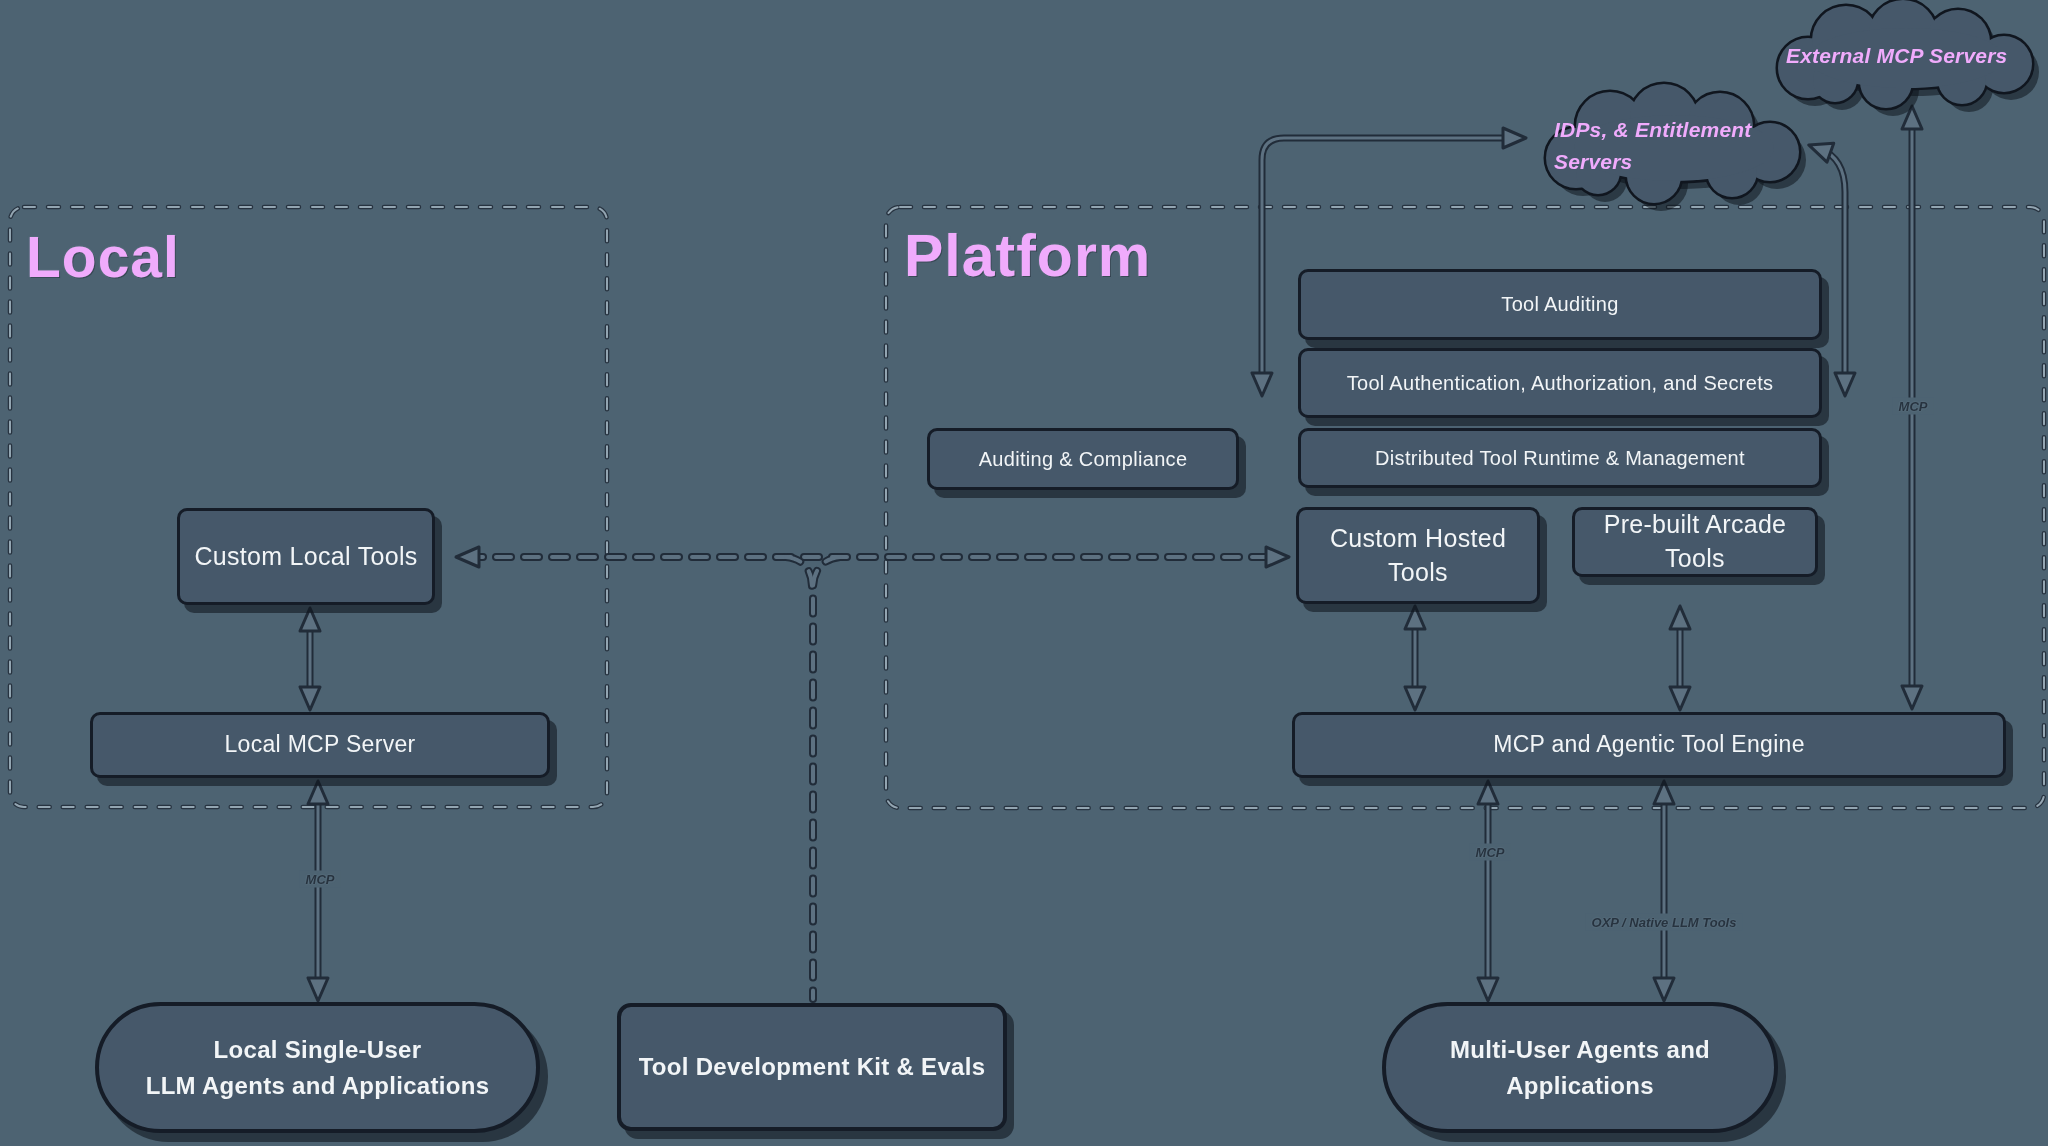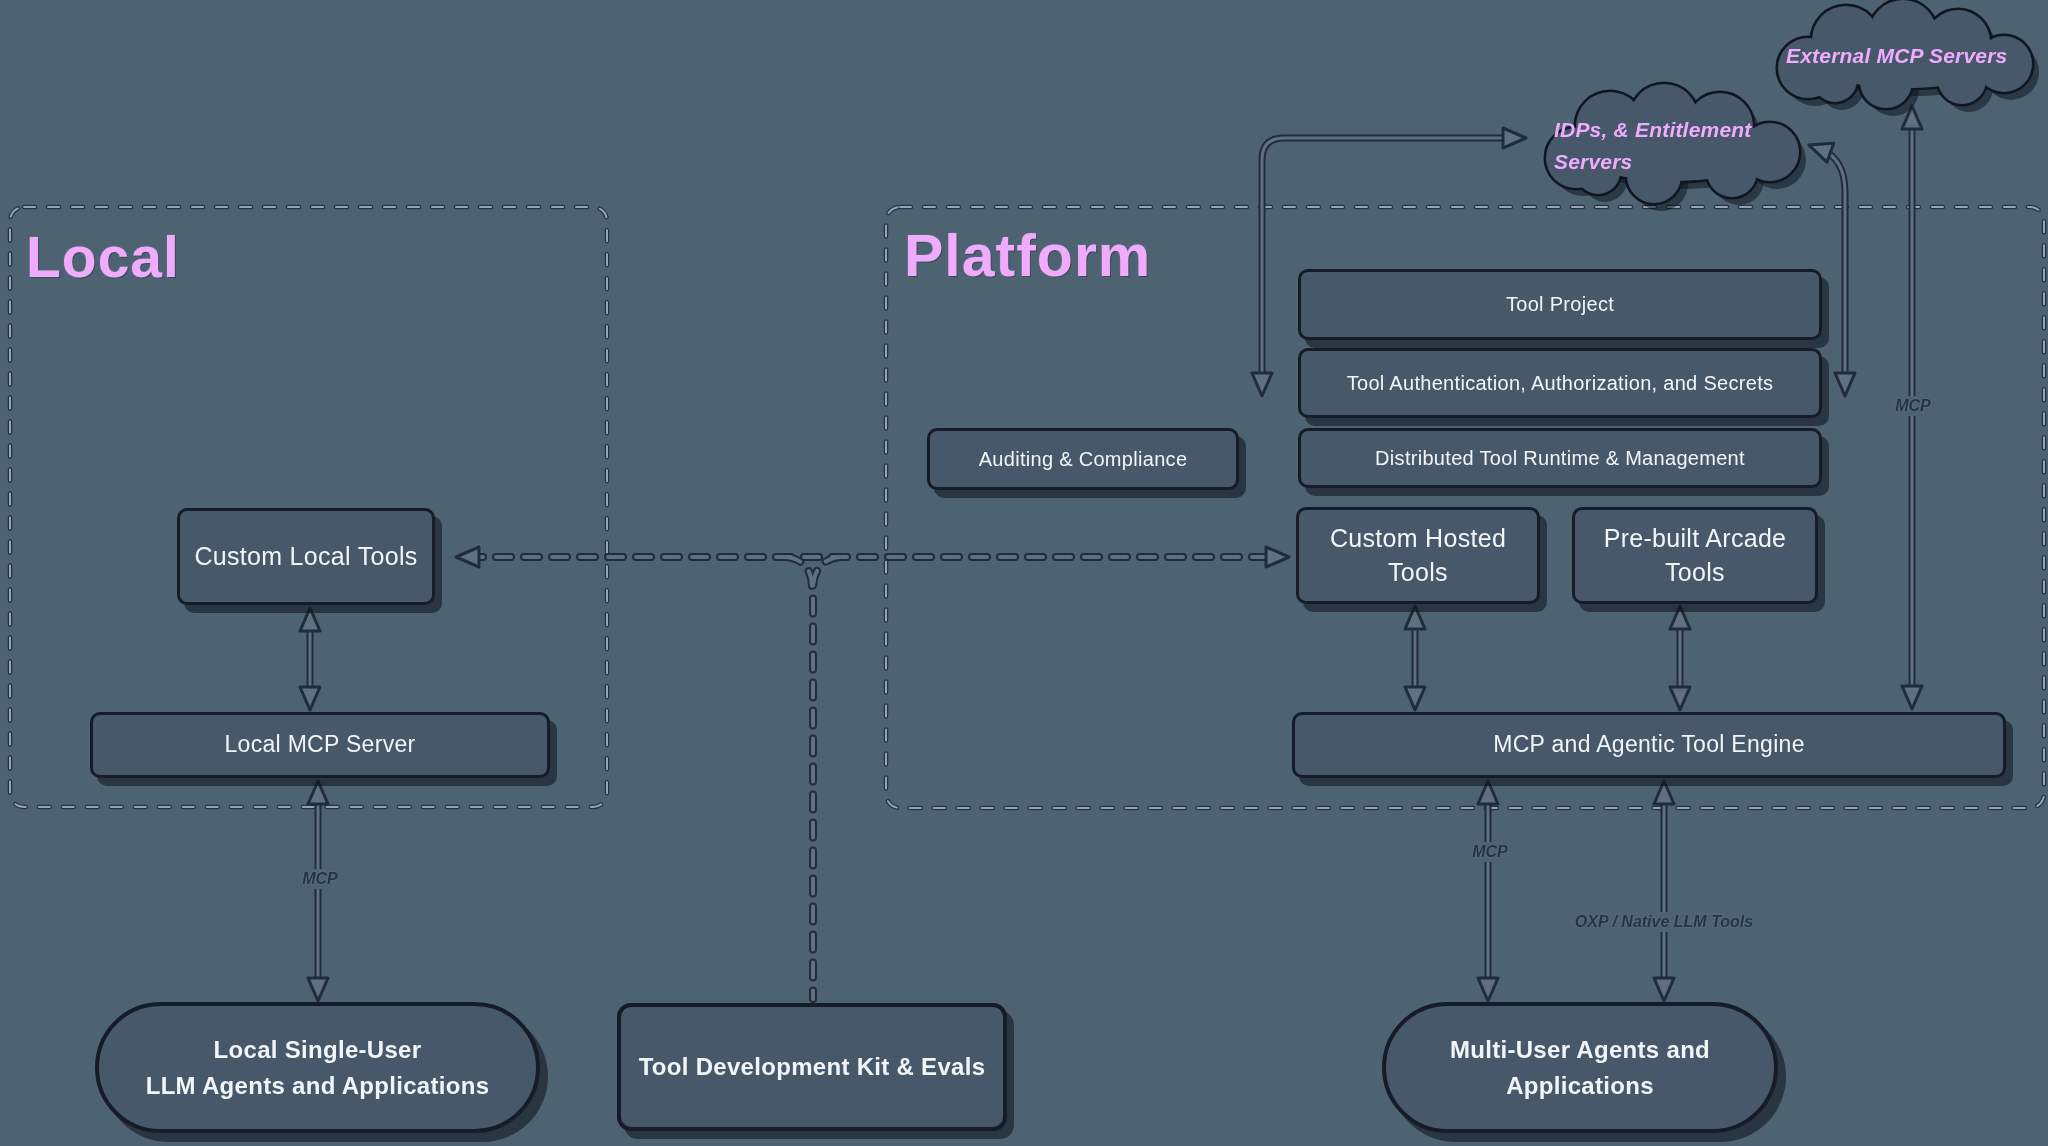--- a/index.html
+++ b/index.html
@@ -18,21 +18,21 @@
   .node.tall{font-size:25px;}
   .node.engine{font-size:23px;}
   .stadium{border-radius:70px;border-width:4px;font-weight:700;font-size:24px;line-height:1.5;
            box-shadow:8px 9px 0 rgba(13,18,26,.55);}
   .tdk{border-radius:14px;border-width:4px;font-weight:700;font-size:24px;}
 
   .cloud-label{position:absolute;color:#f0abfc;font-style:italic;font-weight:700;font-size:21px;
                line-height:1.5;letter-spacing:.2px;}
 
   .edge-label{position:absolute;transform:translate(-50%,-50%);font-style:italic;font-weight:700;
-              font-size:16px;color:#27333f;background:#4d6372;padding:1px 6px;white-space:nowrap;
+              font-size:13px;color:#27333f;background:#4d6372;padding:1px 6px;white-space:nowrap;
               text-shadow:0 0 2px rgba(140,160,175,.45);}
 
   .node .inner{width:100%;}
 </style>
 </head>
 <body>
 
 <div id="canvas">
 
   <svg class="layer" width="2048" height="1146" viewBox="0 0 2048 1146">
@@ -189,36 +189,36 @@
   <div class="node tdk" style="left:617px;top:1003px;width:390px;height:128px;">
     <div class="inner">Tool Development Kit &amp; Evals</div>
   </div>
 
 
   <div class="node" style="left:927px;top:428px;width:312px;height:62px;">
     <div class="inner">Auditing &amp; Compliance</div>
   </div>
 
   <div class="node" style="left:1298px;top:269px;width:524px;height:71px;">
-    <div class="inner">Tool Project</div>
+    <div class="inner">Tool Auditing</div>
   </div>
 
   <div class="node" style="left:1298px;top:348px;width:524px;height:70px;">
     <div class="inner">Tool Authentication, Authorization, and Secrets</div>
   </div>
 
   <div class="node" style="left:1298px;top:428px;width:524px;height:60px;">
     <div class="inner">Distributed Tool Runtime &amp; Management</div>
   </div>
 
   <div class="node tall" style="left:1296px;top:507px;width:244px;height:97px;">
     <div class="inner">Custom Hosted Tools</div>
   </div>
 
-  <div class="node tall" style="left:1572px;top:507px;width:246px;height:97px;align-items:center;">
+  <div class="node tall" style="left:1572px;top:507px;width:246px;height:70px;align-items:center;">
     <div class="inner">Pre-built Arcade Tools</div>
   </div>
 
   <div class="node engine" style="left:1292px;top:712px;width:714px;height:66px;">
     <div class="inner">MCP and Agentic Tool Engine</div>
   </div>
 
   <div class="node stadium" style="left:1382px;top:1002px;width:396px;height:131px;">
     <div class="inner">
       <div>Multi-User Agents and</div>

